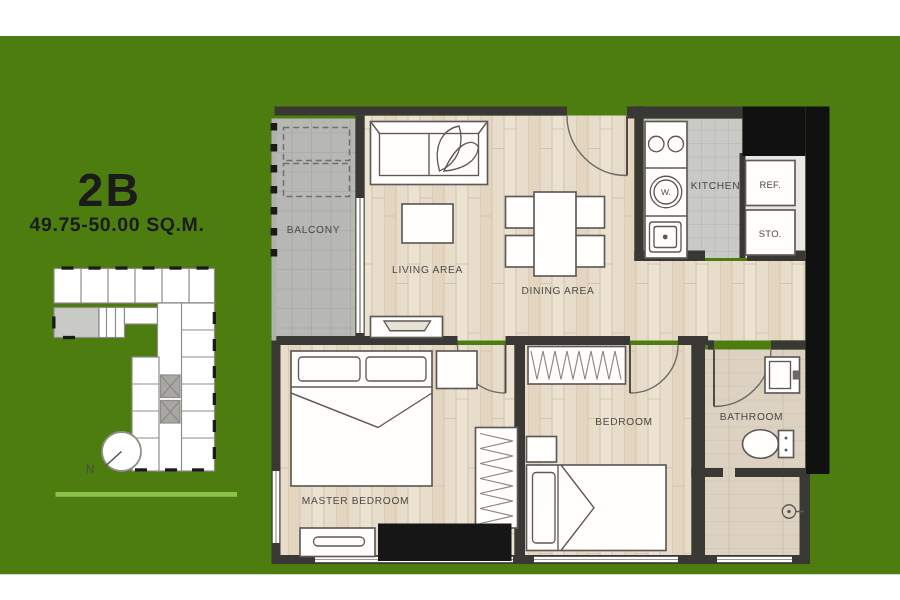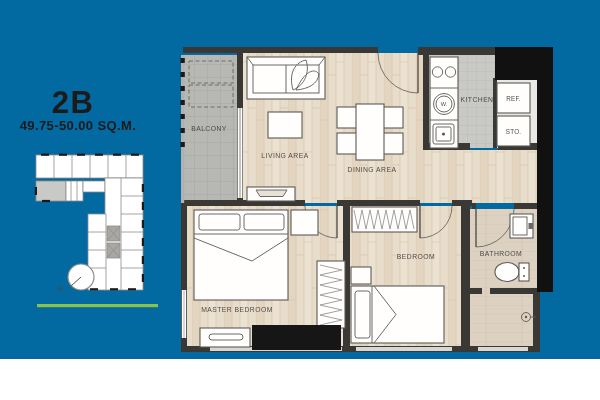--- a/index.html
+++ b/index.html
@@ -1,16 +1,16 @@
 <!DOCTYPE html>
 <html style="--accent-green: #8bc34a; --wall-dark: #3a3835; --unit-highlight: #c9c9c6;"><head>
 <meta charset="utf-8">
 <style>
   html,body{margin:0;padding:0;background:#ffffff;}
-  .canvas{position:relative;width:600px;height:359px;background:#0369a1;font-family:"Liberation Sans","DejaVu Sans",sans-serif;overflow:hidden;}
+  .canvas{position:relative;width:600px;height:359px;background:#4d7c0f;font-family:"Liberation Sans","DejaVu Sans",sans-serif;overflow:hidden;margin-top:24px;}
   svg text{font-family:"Liberation Sans","DejaVu Sans",sans-serif;}
   .unit-title{font-size:31px;font-weight:bold;fill:#1b1b1b;letter-spacing:1.5px;}
   .unit-area{font-size:13px;font-weight:bold;fill:#1b1b1b;letter-spacing:0.4px;}
   .room-label{font-size:6.8px;fill:#4c4a47;letter-spacing:0.45px;}
   .fixture-label{font-size:6.3px;fill:#4c4a47;letter-spacing:0.2px;}
   .washer-label{font-size:5.6px;fill:#4c4a47;}
   .n-label{font-size:8px;fill:#4c4a47;}
   .wall{fill:var(--wall-dark,#3a3835);}
   .blackwall{fill:#111111;}
   .furn{fill:#fffefc;stroke:#5c5a57;stroke-width:1.1;}

